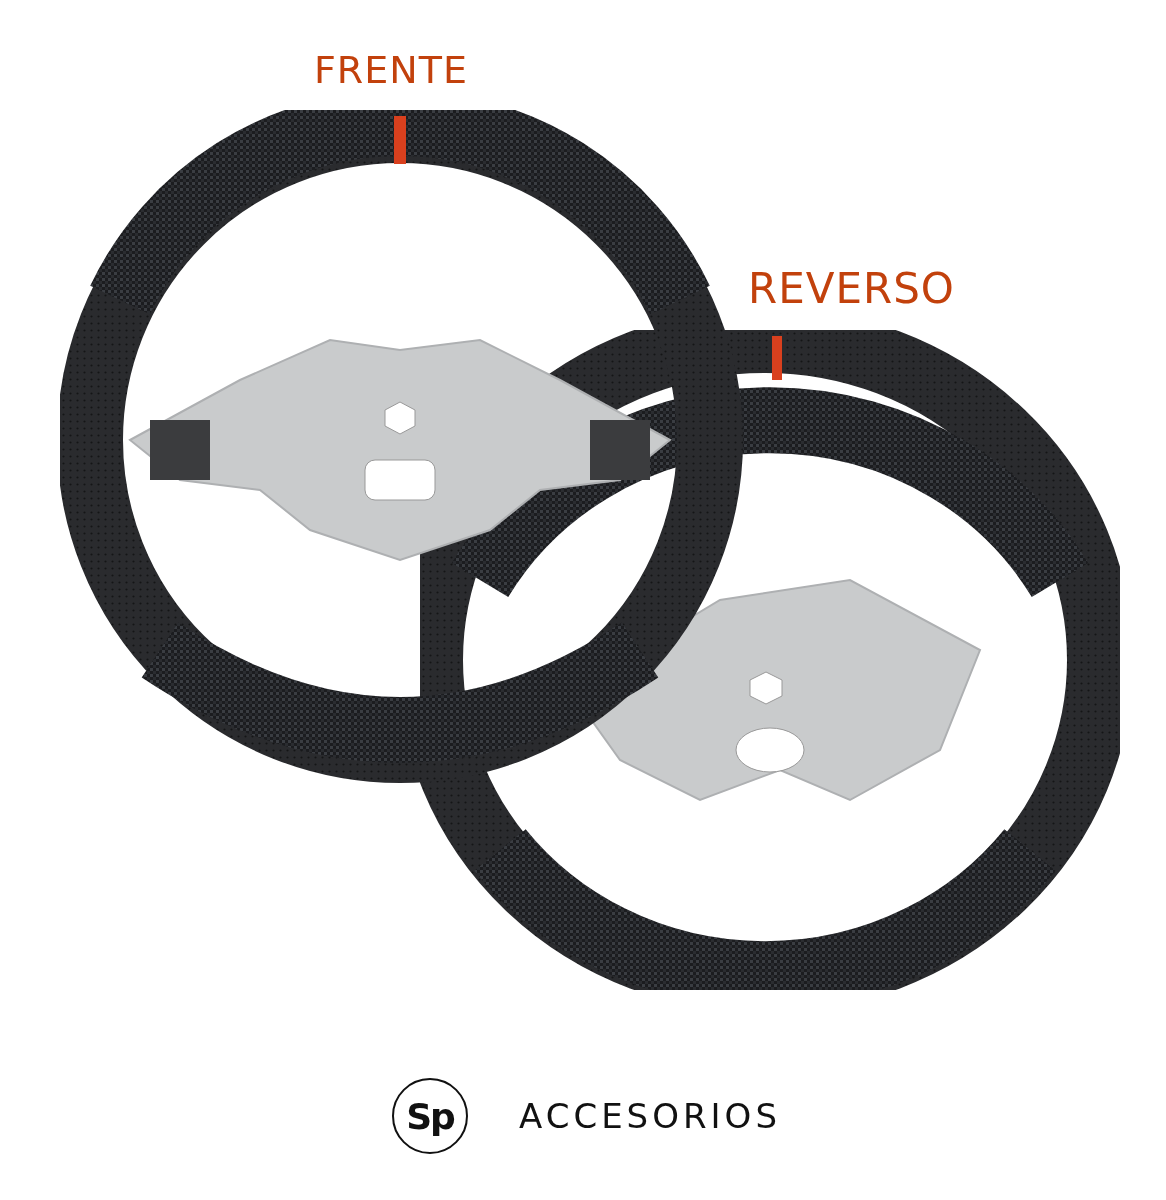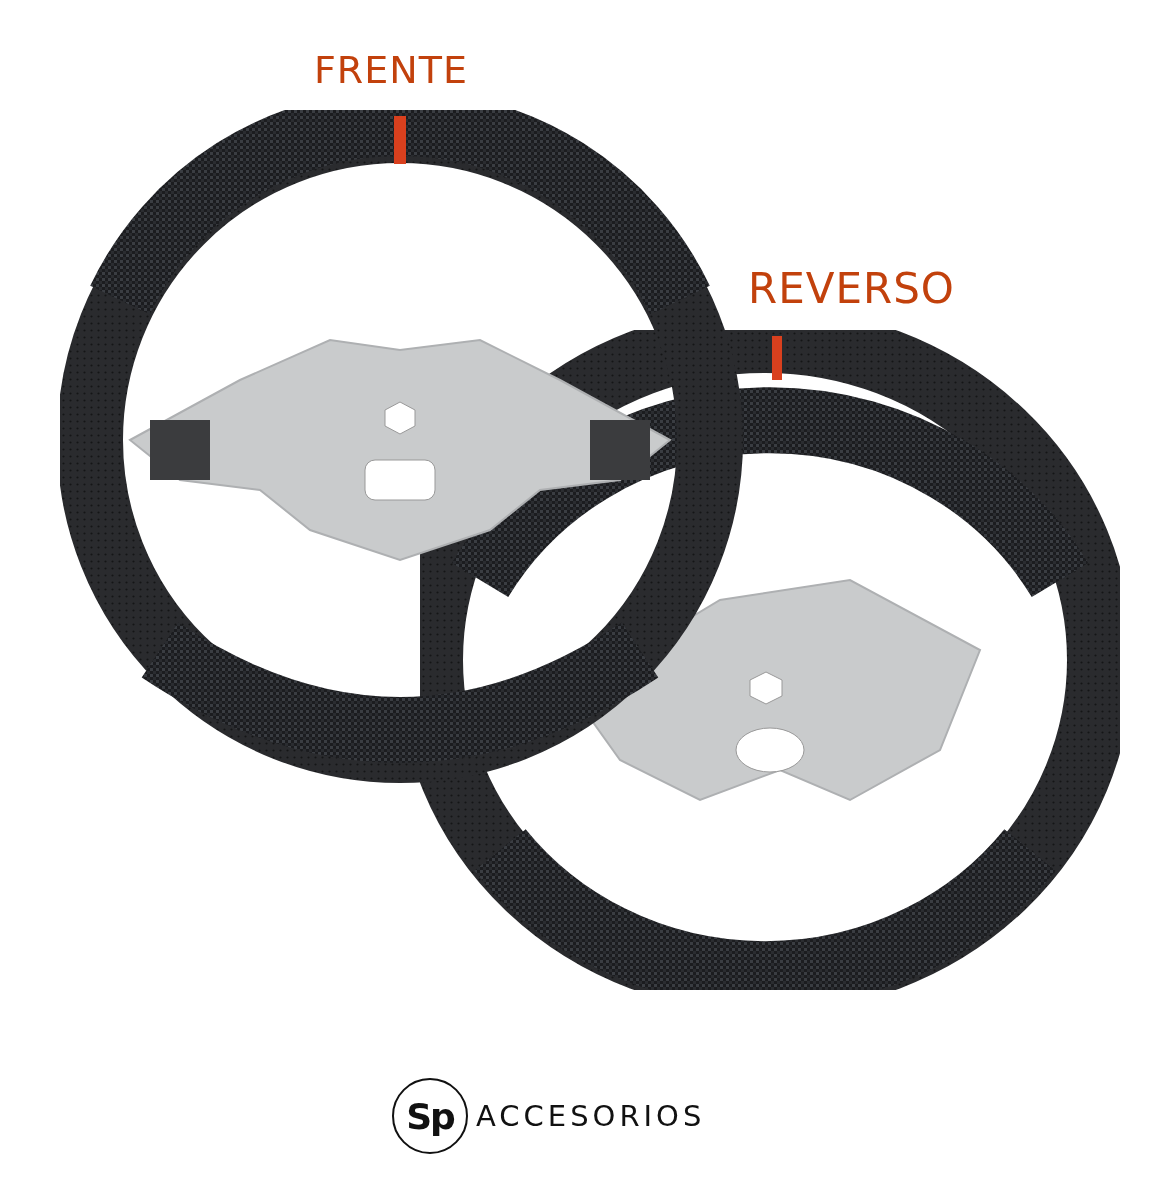--- a/index.html
+++ b/index.html
@@ -1,23 +1,23 @@
 <!DOCTYPE html>
 <html><head>
 <meta charset="utf-8">
 <style>
   html,body{margin:0;padding:0;background:#ffffff;}
   body{width:1166px;height:1200px;position:relative;overflow:hidden;font-family:"Liberation Sans",sans-serif;}
   .label{position:absolute;color:#c2410c;font-family:"DejaVu Sans",sans-serif;font-weight:400;letter-spacing:1px;}
   #lbl-front{left:314px;top:48px;font-size:38px;}
   #lbl-back{left:748px;top:264px;font-size:42px;}
   .wheel{position:absolute;}
-  .logo{position:absolute;left:392px;top:1078px;display:flex;align-items:center;}
+  .logo{position:absolute;left:392px;top:1078px;display:flex;align-items:center;gap:26px;}
   .logo-mark{width:76px;height:76px;border-radius:50%;border:2px solid #111;border-right-color:#111;box-sizing:border-box;display:flex;align-items:center;justify-content:center;font-family:"DejaVu Sans",sans-serif;font-weight:bold;font-size:36px;color:#111;letter-spacing:-2px;}
-  .logo-text{margin-left:8px;font-family:"DejaVu Sans",sans-serif;font-size:29px;letter-spacing:4px;color:#111;font-weight:500;}
+  .logo-text{margin-left:25px;font-family:"DejaVu Sans",sans-serif;font-size:34px;letter-spacing:4px;color:#111;font-weight:500;}
 </style>
 </head>
 <body>
 
 <div id="lbl-front" class="label">FRENTE</div>
 <div id="lbl-back" class="label">REVERSO</div>
 
 <svg class="wheel" style="left:420px;top:330px" width="700" height="660" viewBox="0 0 700 660">
   <defs>
     <pattern id="cf2" width="6" height="6" patternUnits="userSpaceOnUse">

